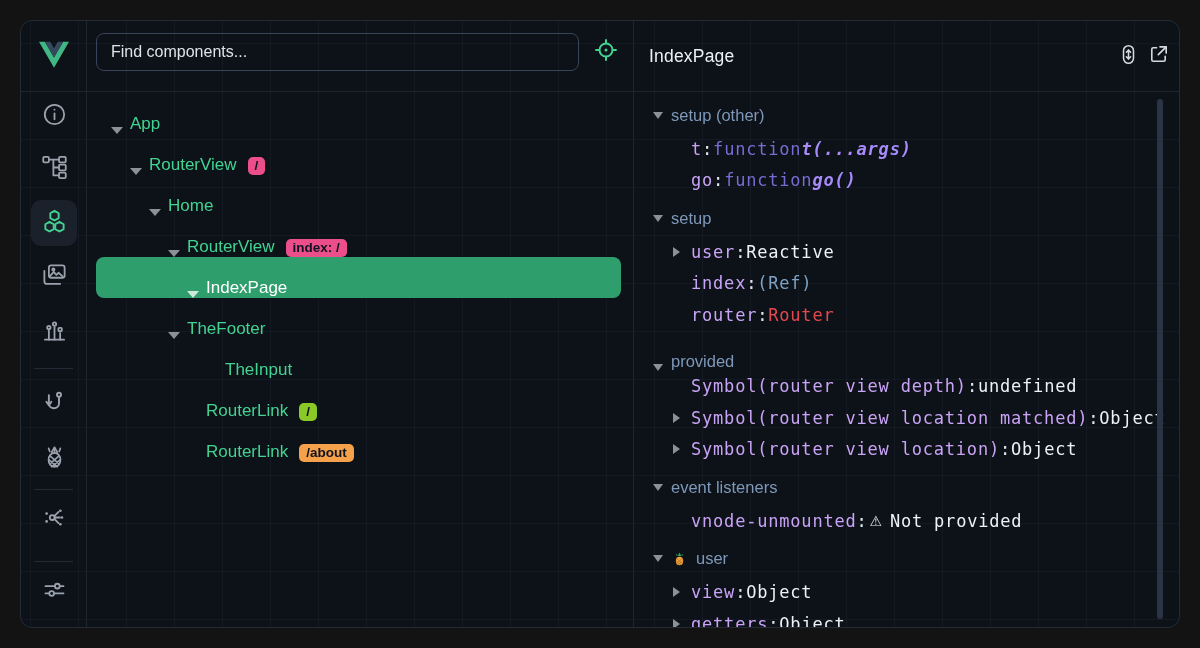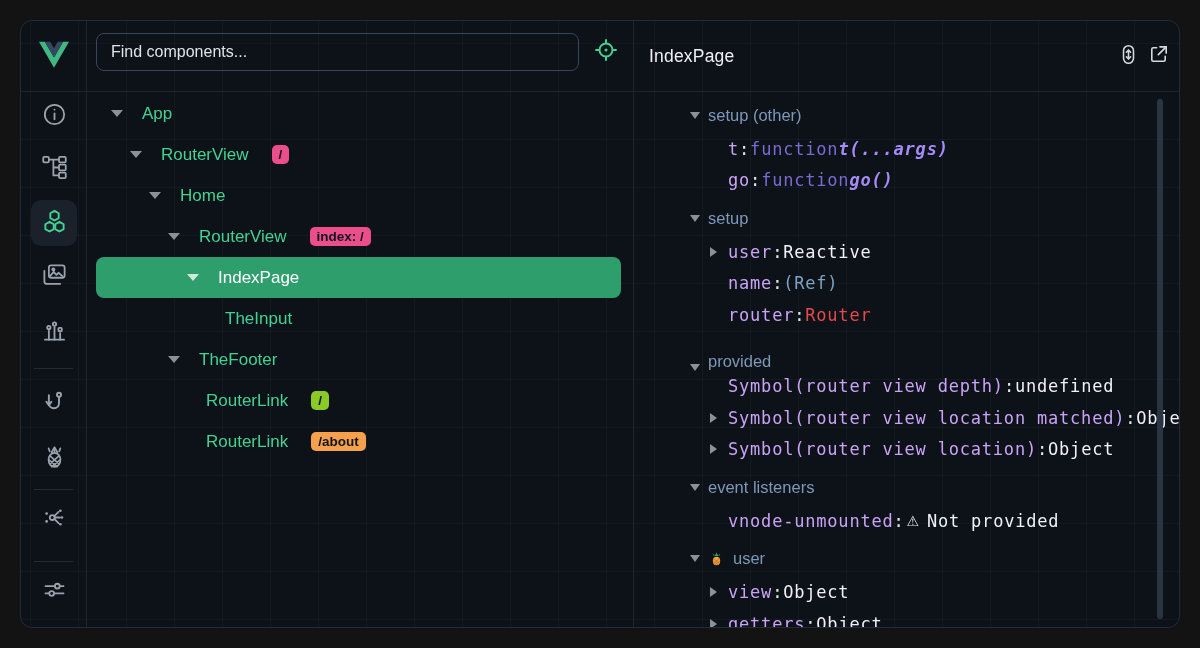--- a/index.html
+++ b/index.html
@@ -62,40 +62,40 @@
     color:#edf1f5;font-size:17.5px;font-weight:500;letter-spacing:.2px;}
   .head-btn{position:absolute;top:23px;width:25px;height:25px;cursor:pointer;
     display:flex;align-items:center;justify-content:center;}
   .head-btn svg{width:23px;height:23px;stroke:#d3d9e0;fill:none;stroke-width:1.6;
     stroke-linecap:round;stroke-linejoin:round;}
 
   
   .tree{position:absolute;left:65px;top:70px;width:547px;height:538px;
     padding-top:2px;overflow:hidden;}
   .tree-row{position:relative;height:41px;margin:0 12px 0 10px;width:525px;
-    display:flex;align-items:center;border-radius:8px;cursor:pointer;
-    font-size:17px;color:var(--green);white-space:nowrap;gap:12px;}
+    display:flex;align-items:flex-end;border-radius:8px;cursor:pointer;
+    font-size:17px;color:var(--green);white-space:nowrap;}
   .tree-row.selected{background:var(--green-sel);color:#fff;}
   .tri-down{width:0;height:0;border-left:6px solid transparent;
     border-right:6px solid transparent;border-top:7.5px solid var(--tri);
     display:inline-block;flex:none;}
   .tree-row.selected .tri-down{border-top-color:#cfe8db;}
   .tri-right{width:0;height:0;border-top:5.5px solid transparent;
     border-bottom:5.5px solid transparent;border-left:7.5px solid var(--tri);
     display:inline-block;flex:none;}
   .tree-label{margin-left:7px;}
   .badge{margin-left:11px;font-size:13.5px;font-weight:600;color:#0e1420;
     border-radius:5px;padding:2.5px 7px;line-height:1;}
   .badge-pink{background:#ec4d8b;}
   .badge-lime{background:#8ac926;}
   .badge-orange{background:#f5a04a;}
 
   
   .inspector{position:absolute;left:612px;top:70px;width:548px;height:538px;
-    padding-top:6px;overflow:hidden;padding-left:37px;}
+    padding-top:6px;overflow:hidden;}
   .sec-head{height:36px;display:flex;align-items:center;padding-left:20px;
     color:var(--slate);font-size:16.5px;cursor:pointer;white-space:nowrap;}
   .sec-head .tri-down{border-left-width:5.5px;border-right-width:5.5px;
     border-top-width:7px;}
   .sec-label{margin-left:8px;}
   .sec-pinia{margin-left:8px;width:17px;height:17px;}
   .prop-row{height:31.5px;display:flex;align-items:center;padding-left:40px;
     font-family:"DejaVu Sans Mono",monospace;font-size:17px;letter-spacing:0.8px;
     white-space:nowrap;overflow:hidden;}
   .prop-exp{width:18px;flex:none;display:flex;align-items:center;}
@@ -255,26 +255,26 @@
       </div>
       <div class="tree-row" style="padding-left: 72px;">
         <span class="tri-down"></span>
         <span class="tree-label">RouterView</span>
         <span class="badge badge-pink">index: /</span>
       </div>
       <div class="tree-row selected" style="padding-left: 91px;">
         <span class="tri-down"></span>
         <span class="tree-label">IndexPage</span>
       </div>
+      <div class="tree-row" style="padding-left: 72px;">
+        <span class="tri-down"></span>
+        <span class="tree-label">TheFooter</span>
+      </div>
       <div class="tree-row" style="padding-left: 129px;">
         <span class="tree-label" style="margin-left: 0px;">TheInput</span>
-      </div>
-      <div class="tree-row" style="padding-left: 72px;">
-        <span class="tri-down"></span>
-        <span class="tree-label">TheFooter</span>
       </div>
       <div class="tree-row" style="padding-left: 110px;">
         <span class="tree-label" style="margin-left: 0px;">RouterLink</span>
         <span class="badge badge-lime">/</span>
       </div>
       <div class="tree-row" style="padding-left: 110px;">
         <span class="tree-label" style="margin-left: 0px;">RouterLink</span>
         <span class="badge badge-orange">/about</span>
       </div>
     </div>
@@ -306,21 +306,21 @@
       <div class="prop-row">
         <span class="prop-exp">
           <span class="tri-right"></span>
         </span>
         <span class="prop-key">user</span>
         <span class="prop-sep"> : </span>
         <span class="v-plain">Reactive</span>
       </div>
       <div class="prop-row">
         <span class="prop-exp"></span>
-        <span class="prop-key">name</span>
+        <span class="prop-key">index</span>
         <span class="prop-sep"> : </span>
         <span class="v-ref">(Ref)</span>
       </div>
       <div class="prop-row">
         <span class="prop-exp"></span>
         <span class="prop-key">router</span>
         <span class="prop-sep"> : </span>
         <span class="v-error">Router</span>
       </div>
       <div class="sec-head" style="margin-top: 4px; align-items: flex-end;">

